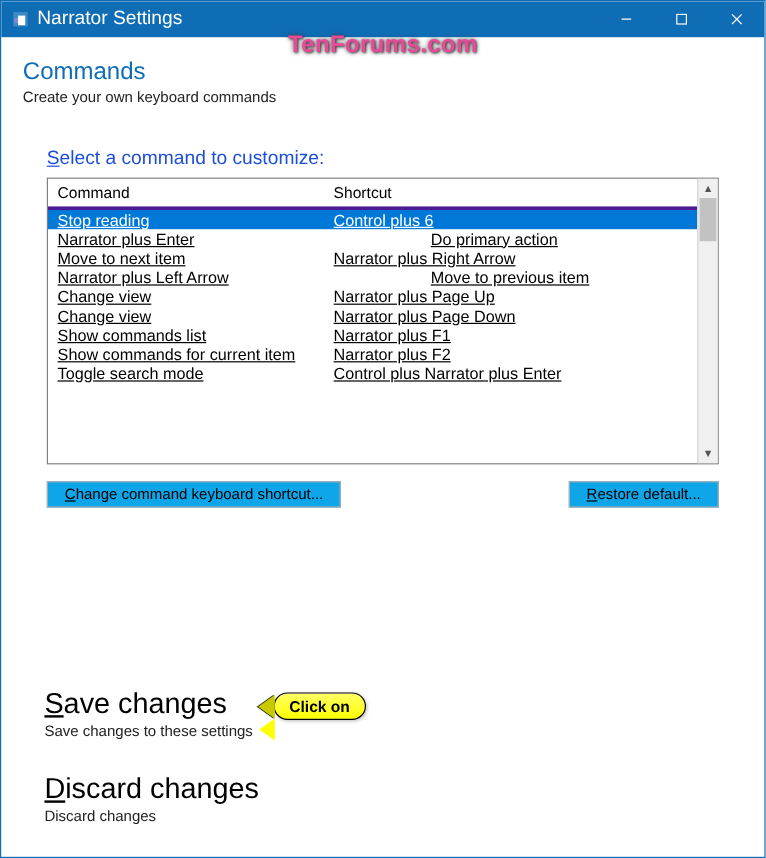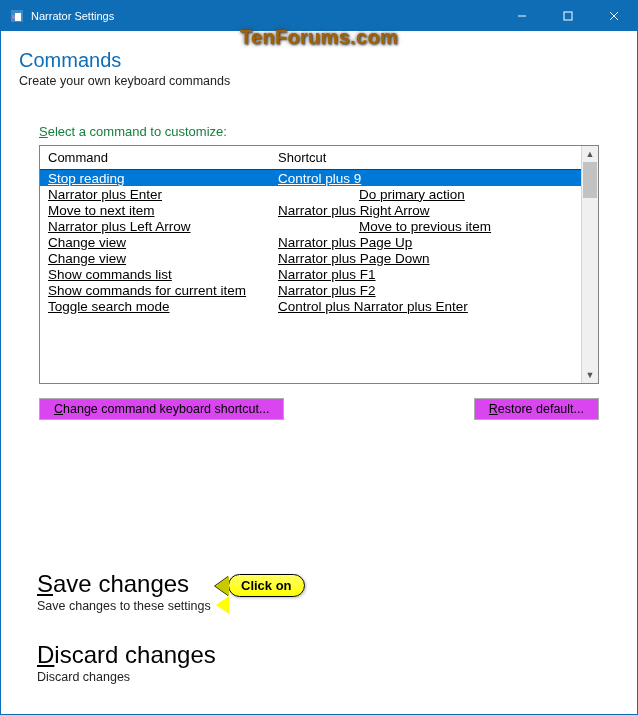--- a/index.html
+++ b/index.html
@@ -1,51 +1,51 @@
 <!DOCTYPE html>
 <html><head>
 <meta charset="utf-8">
 <style>
   * { margin: 0; padding: 0; box-sizing: border-box; font-family: "Segoe UI", Tahoma, sans-serif; }
   body { background: #fff; width: 638px; height: 715px; overflow: hidden; border: 1px solid #0f6db6; }
   
-  .titlebar { height: 30px; background: #0f6db6; display: flex; align-items: center; color: #fff; font-size: 11px; padding-left: 8px; }
+  .titlebar { height: 30px; background: #0f6db6; display: flex; align-items: center; color: #fff; font-size: 16px; padding-left: 8px; }
   .titlebar .app-icon { width: 16px; height: 16px; margin-right: 6px; display:flex; align-items:center; justify-content:center; }
   .titlebar .title-text { flex: 0 0 auto; }
   .titlebar .spacer { flex: 1; }
   .winbtn { width: 46px; height: 30px; display:flex; align-items:center; justify-content:center; color:#fff; }
   
-  .watermark { position: absolute; top: 26px; left: 50%; transform: translateX(-50%); font-size: 20px; font-weight: 600; color: #a16207; text-shadow: 0 0 4px rgba(60,60,60,0.9), 1px 1px 2px rgba(0,0,0,0.7); pointer-events:none; z-index: 50; letter-spacing:0.3px;}
+  .watermark { position: absolute; top: 26px; left: 50%; transform: translateX(-50%); font-size: 20px; font-weight: 600; color: #ec4899; text-shadow: 0 0 4px rgba(60,60,60,0.9), 1px 1px 2px rgba(0,0,0,0.7); pointer-events:none; z-index: 50; letter-spacing:0.3px;}
   
   .content { padding: 12px 18px 10px 18px; }
   .page-title { color: #0f6db6; font-size: 20px; font-weight: 400; margin-top: 6px; }
   .page-subtitle { font-size: 12.5px; color: #222; margin-top: 2px; }
   
-  .section-label { font-size: 13px; color: #15803d; margin-top: 36px; margin-left: 20px; }
+  .section-label { font-size: 16px; color: #1d4ed8; margin-top: 36px; margin-left: 20px; }
   .section-label .ul { text-decoration: underline; }
   
   .table-wrap { margin: 6px 20px 0 20px; border: 1px solid #828282; position: relative; height: 239px; background:#fff; display:flex; }
   .table-inner { flex:1; overflow:hidden; }
-  .table-head { display:flex; font-size: 13px; color:#000; border-bottom: 1px solid #4c1d95; }
+  .table-head { display:flex; font-size: 13px; color:#000; border-bottom: 3px solid #4c1d95; }
   .table-head .th { padding: 4px 8px; }
   .th.cmd { width: 230px; }
   .th.sc { flex:1; }
   .row { display:flex; font-size: 13.5px; color:#000; height:16px; align-items:center;text-decoration:underline; }
   .row .cell { padding: 1px 8px; white-space:nowrap; overflow:hidden; }
   .cell.cmd { width:230px; }
   .cell.sc { flex:1; }
   .row.selected { background:#0078d7; color:#fff; }
   .vscroll { width:17px; background:#f0f0f0; border-left:1px solid #d4d4d4; position:relative; }
   .vscroll .thumb { position:absolute; top:16px; left:1px; right:1px; height:36px; background:#c2c2c2; }
   .vscroll .arrow { position:absolute; left:0; right:0; height:16px; display:flex; align-items:center; justify-content:center; color:#555; font-size:9px;}
   .vscroll .arrow.up { top:0; }
   .vscroll .arrow.down { bottom:0; }
 
   .btn-row { margin: 14px 20px 0 20px; display:flex; justify-content: space-between; }
-  .btn { font-size: 12.5px; padding: 3px 14px; background:#d946ef; border:1px solid #adadad; min-width: 120px; text-align:center; }
+  .btn { font-size: 12.5px; padding: 3px 14px; background:#0ea5e9; border:1px solid #adadad; min-width: 120px; text-align:center; }
   .btn .ul { text-decoration: underline; }
   
   .link-block { margin-left: 18px; margin-top: 150px; position:relative; }
   .link-title { font-size: 24px; color:#000; font-weight:400; }
   .link-title .ul { text-decoration: underline; }
   .link-desc { font-size: 12.5px; color:#222; margin-top:1px; }
   .link-block.second { margin-top: 28px; }
 
   .callout { position:absolute; left:178px; top:4px; display:flex; align-items:center; z-index:30; }
   .callout-tail { width:0; height:0; border-top:10px solid transparent; border-bottom:10px solid transparent; border-right:14px solid #c9c900; filter: drop-shadow(-1px 0 0 #000); }
@@ -93,21 +93,21 @@
 
   <div class="table-wrap">
     <div class="table-inner">
       <div class="table-head">
         <div class="th cmd">Command</div>
         <div class="th sc">Shortcut</div>
       </div>
       <div id="rows">
           <div class="row selected">
             <div class="cell cmd">Stop reading</div>
-            <div class="cell sc">Control plus 9</div>
+            <div class="cell sc">Control plus 6</div>
           </div>
           <div class="row">
             <div class="cell sc">Narrator plus Enter</div>
             <div class="cell cmd">Do primary action</div>
           </div>
           <div class="row">
             <div class="cell cmd">Move to next item</div>
             <div class="cell sc">Narrator plus Right Arrow</div>
           </div>
           <div class="row">

